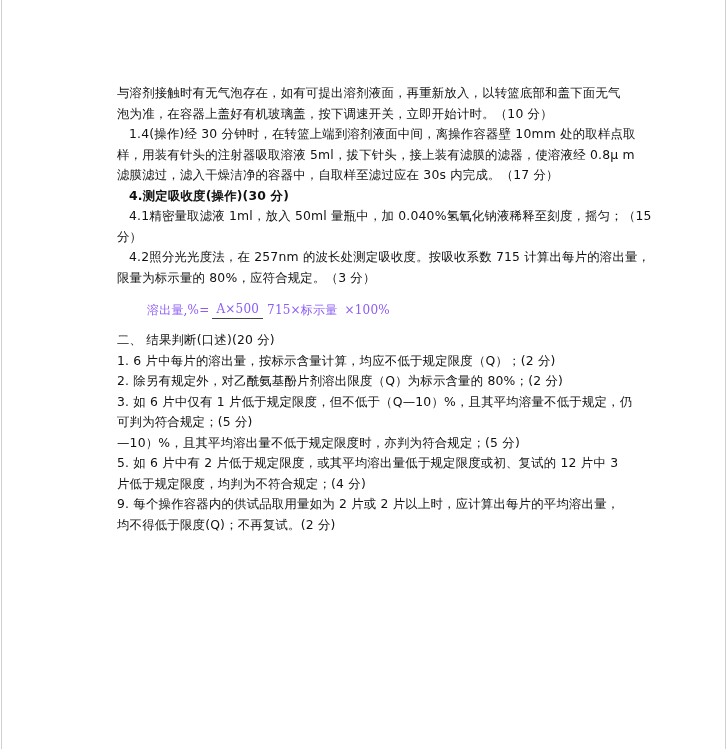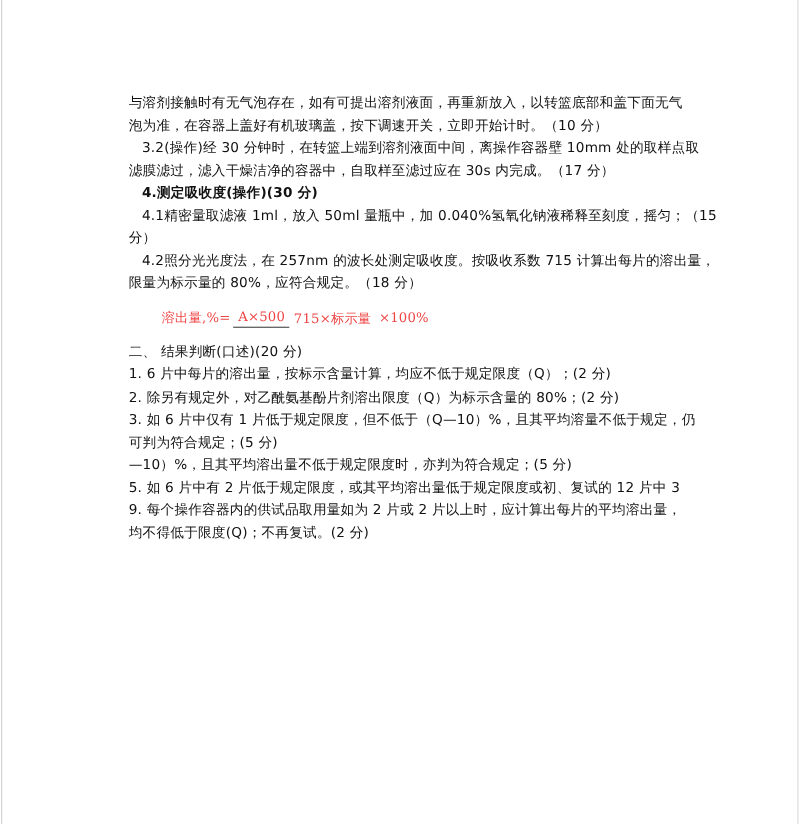--- a/index.html
+++ b/index.html
@@ -6,53 +6,54 @@
   body { width: 726px; height: 749px; position: relative; overflow: hidden;
          font-family: "DejaVu Sans", "Liberation Sans", sans-serif; color: #111; }
   .page { position: absolute; left: 1px; top: 0; width: 723px; height: 749px;
           border-left: 1px solid #cfcfcf; border-right: 1px solid #cfcfcf; background: #fff; }
   .body-text { position: absolute; left: 115px; top: 83px; width: 505px;
                font-size: 12.4px; line-height: 20.5px; letter-spacing: 0.2px; }
   .line { white-space: nowrap; height: 20.5px; }
   .indent { padding-left: 12px; }
   .bold { font-weight: bold; }
   .formula { position: relative; height: 40px; margin: 2px 0 0 30px;
-             font-family: "DejaVu Serif", "Liberation Serif", serif; font-size: 12px; color: #ef4444;
+             font-family: "DejaVu Serif", "Liberation Serif", serif; font-size: 12px; color: #8b5cf6;
              display: flex; align-items: center; }
   .frac { display: inline-flex; flex-direction: row; align-items: center; margin: 0 3px; }
   .frac .num { padding: 0 4px 1px; border-bottom: 1px solid #444; line-height: 15px; }
   .frac .den { padding: 1px 4px 0; line-height: 15px; text-align: center; }
   .section { margin-top: 0; }
 </style>
 </head>
 <body>
 
 <div class="page">
   <div class="body-text">
 
     <div>
       <div class="line">与溶剂接触时有无气泡存在，如有可提出溶剂液面，再重新放入，以转篮底部和盖下面无气</div>
       <div class="line">泡为准，在容器上盖好有机玻璃盖，按下调速开关，立即开始计时。（10 分）</div>
     </div>
 
     <div>
-      <div class="line indent">3.2(操作)经 30 分钟时，在转篮上端到溶剂液面中间，离操作容器壁 10mm 处的取样点取</div>
+      <div class="line indent">1.4(操作)经 30 分钟时，在转篮上端到溶剂液面中间，离操作容器壁 10mm 处的取样点取</div>
+      <div class="line">样，用装有针头的注射器吸取溶液 5ml，拔下针头，接上装有滤膜的滤器，使溶液经 0.8μ m</div>
       <div class="line">滤膜滤过，滤入干燥洁净的容器中，自取样至滤过应在 30s 内完成。（17 分）</div>
     </div>
 
     <div class="line indent bold">4.测定吸收度(操作)(30 分)</div>
 
     <div>
       <div class="line indent">4.1精密量取滤液 1ml，放入 50ml 量瓶中，加 0.040%氢氧化钠液稀释至刻度，摇匀；（15</div>
       <div class="line">分）</div>
     </div>
 
     <div>
       <div class="line indent">4.2照分光光度法，在 257nm 的波长处测定吸收度。按吸收系数 715 计算出每片的溶出量，</div>
-      <div class="line">限量为标示量的 80%，应符合规定。（18 分）</div>
+      <div class="line">限量为标示量的 80%，应符合规定。（3 分）</div>
     </div>
 
     <div class="formula">
       <span>溶出量,%=</span>
       <span class="frac">
         <span class="num">A×500</span>
         <span class="den">715×标示量</span>
       </span>
       <span>×100%</span>
     </div>
@@ -67,20 +68,21 @@
         <div class="line">3. 如 6 片中仅有 1 片低于规定限度，但不低于（Q—10）%，且其平均溶量不低于规定，仍</div>
         <div class="line">可判为符合规定；(5 分)</div>
       </div>
 
       <div>
         <div class="line">—10）%，且其平均溶出量不低于规定限度时，亦判为符合规定；(5 分)</div>
       </div>
 
       <div>
         <div class="line">5. 如 6 片中有 2 片低于规定限度，或其平均溶出量低于规定限度或初、复试的 12 片中 3</div>
+        <div class="line">片低于规定限度，均判为不符合规定；(4 分)</div>
       </div>
 
       <div>
         <div class="line">9. 每个操作容器内的供试品取用量如为 2 片或 2 片以上时，应计算出每片的平均溶出量，</div>
         <div class="line">均不得低于限度(Q)；不再复试。(2 分)</div>
       </div>
     </div>
 
   </div>
 </div>

